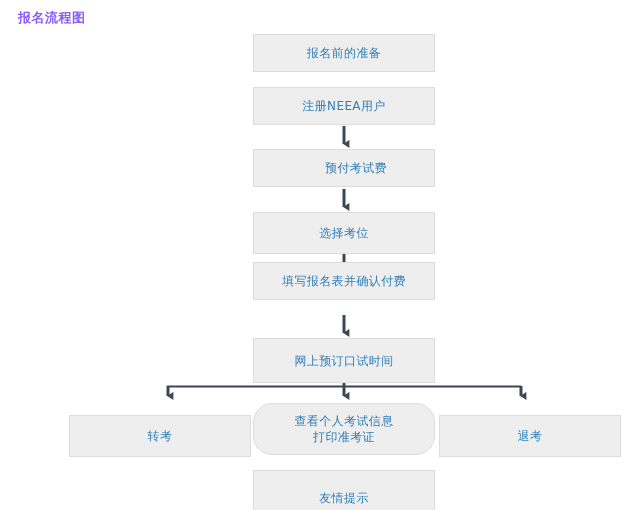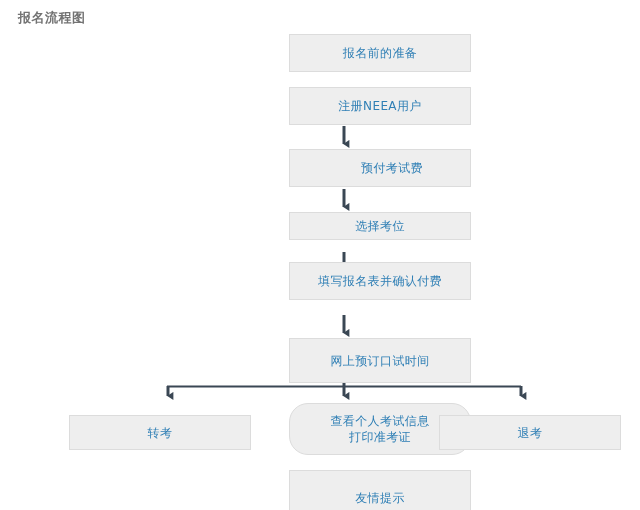--- a/index.html
+++ b/index.html
@@ -14,21 +14,21 @@
     overflow: hidden;
     font-family: "DejaVu Sans", "Liberation Sans", sans-serif;
   }
 
   #page-title {
     position: absolute;
     left: 18px;
     top: 9px;
     font-size: 13px;
     font-weight: bold;
-    color: #737373;
+    color: #8b5cf6;
     letter-spacing: 0.5px;
     white-space: nowrap;
   }
 
   .flow-canvas {
     position: absolute;
     left: 0;
     top: 0;
     width: 640px;
     height: 510px;
@@ -46,38 +46,37 @@
     align-items: center;
     justify-content: center;
     text-align: center;
     white-space: pre-line;
     letter-spacing: 0.4px;
   }
 
   .node-main {
     left: 253px;
     width: 182px;
-    margin-left: 36px;
   }
 
   .node-side {
     width: 182px;
   }
 
   .node-left  { left: 69px; }
   .node-right { left: 439px; text-align: right; }
 
   .n1 { top: 34px;  height: 38px; }
   .n2 { top: 87px;  height: 38px; }
   .n3 { top: 149px; height: 38px; padding-left: 24px; }
-  .n4 { top: 212px; height: 28px; }
+  .n4 { top: 212px; height: 42px; }
   .n5 { top: 262px; height: 38px; }
   .n6 { top: 338px; height: 45px; }
   .n7 { top: 403px; height: 52px; border-radius: 19px; }
-  .n8 { top: 415px; height: 35px; }
+  .n8 { top: 415px; height: 42px; }
   .n9 { top: 470px; height: 56px; }
 
   .arrow-svg {
     position: absolute;
     left: 0;
     top: 0;
     width: 640px;
     height: 510px;
     pointer-events: none;
   }

